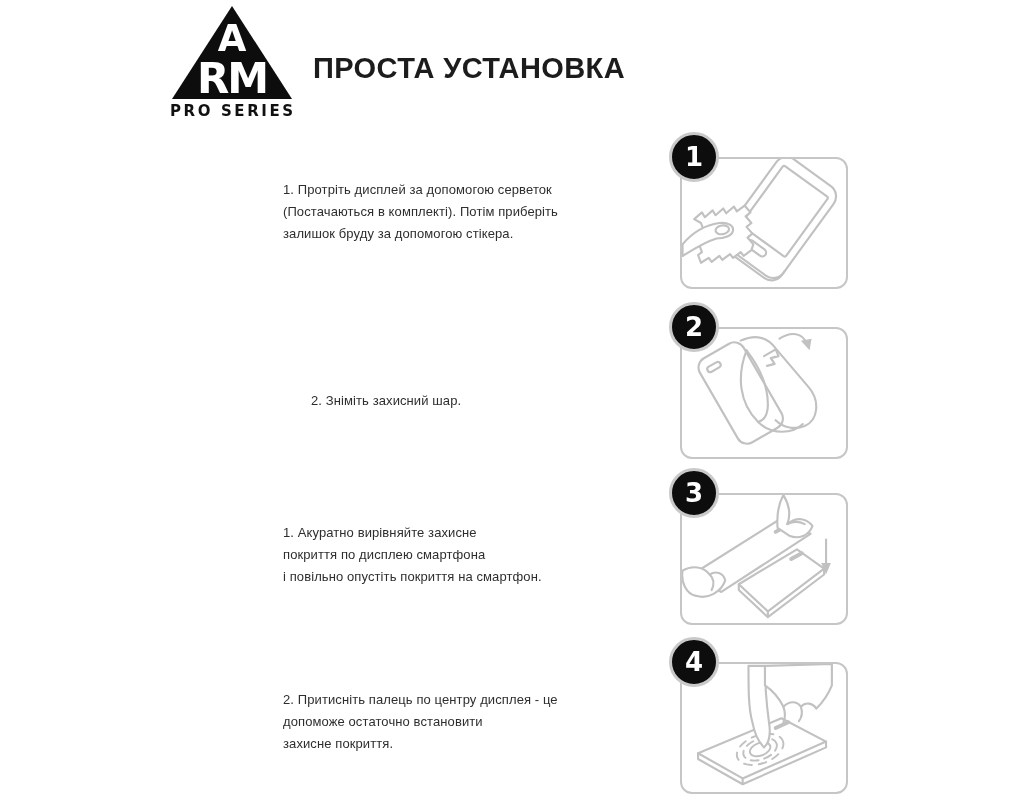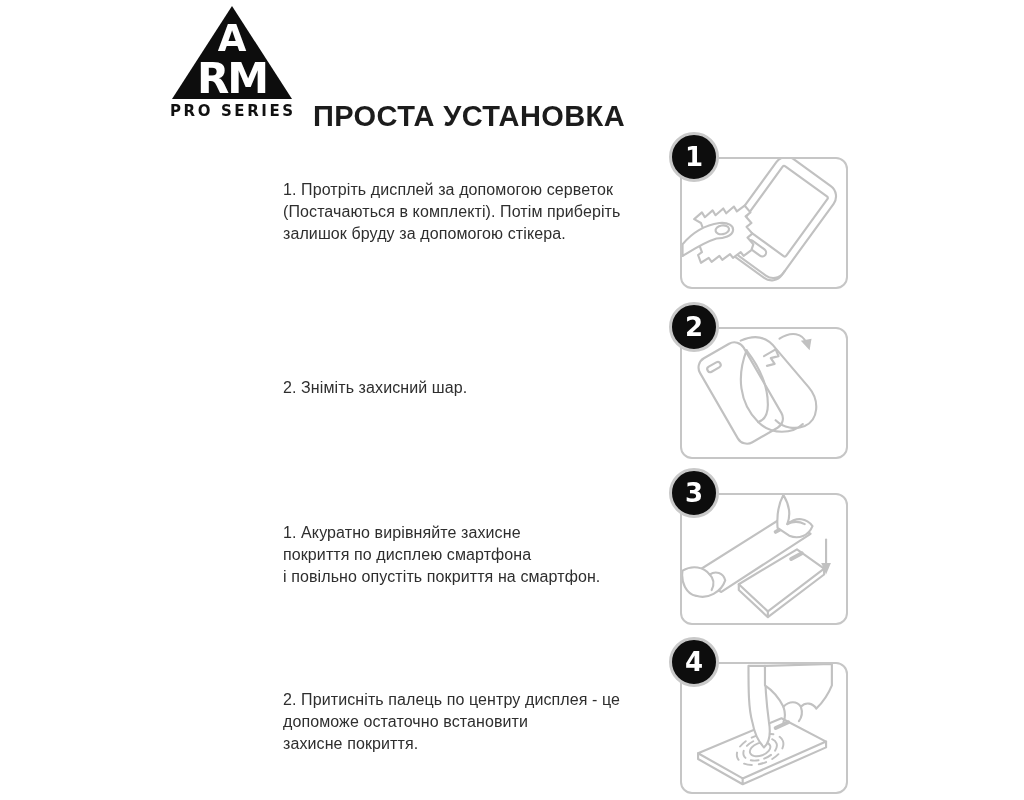--- a/index.html
+++ b/index.html
@@ -12,30 +12,30 @@
   .logo svg { display:block; }
   .logo-series {
     margin-top:2px; width:124px; text-align:right; white-space:nowrap;
     font-family:"DejaVu Sans", sans-serif; font-weight:bold;
     font-size:15px; letter-spacing:2.6px; color:#111111;
   }
   
   .title {
     position:absolute; left:313px; top:51px;
     font-size:29px; line-height:34px; font-weight:bold;
-    letter-spacing:0.4px; color:#1c1c1c; white-space:nowrap;margin-top:48px;
+    letter-spacing:0.4px; color:#1c1c1c; white-space:nowrap;
   }
   
   .step-text {
     position:absolute; left:283px; width:400px;
-    font-size:16px; line-height:22px; color:#2e2e2e;
+    font-size:13px; line-height:22px; color:#2e2e2e;
     letter-spacing:0.1px; white-space:pre-line;
   }
   .step-text.s1 { top:179px; }
-  .step-text.s2 { top:377px; }
+  .step-text.s2 { top:390px;margin-left:28px; }
   .step-text.s3 { top:522px; }
   .step-text.s4 { top:689px; }
   
   .illus-box {
     position:absolute; left:680px; width:168px; height:132px;
     border:2px solid #c6c6c6; border-radius:12px; background:#ffffff;
     box-sizing:border-box;
   }
   .illus-box.b1 { top:157px; }
   .illus-box.b2 { top:327px; }

